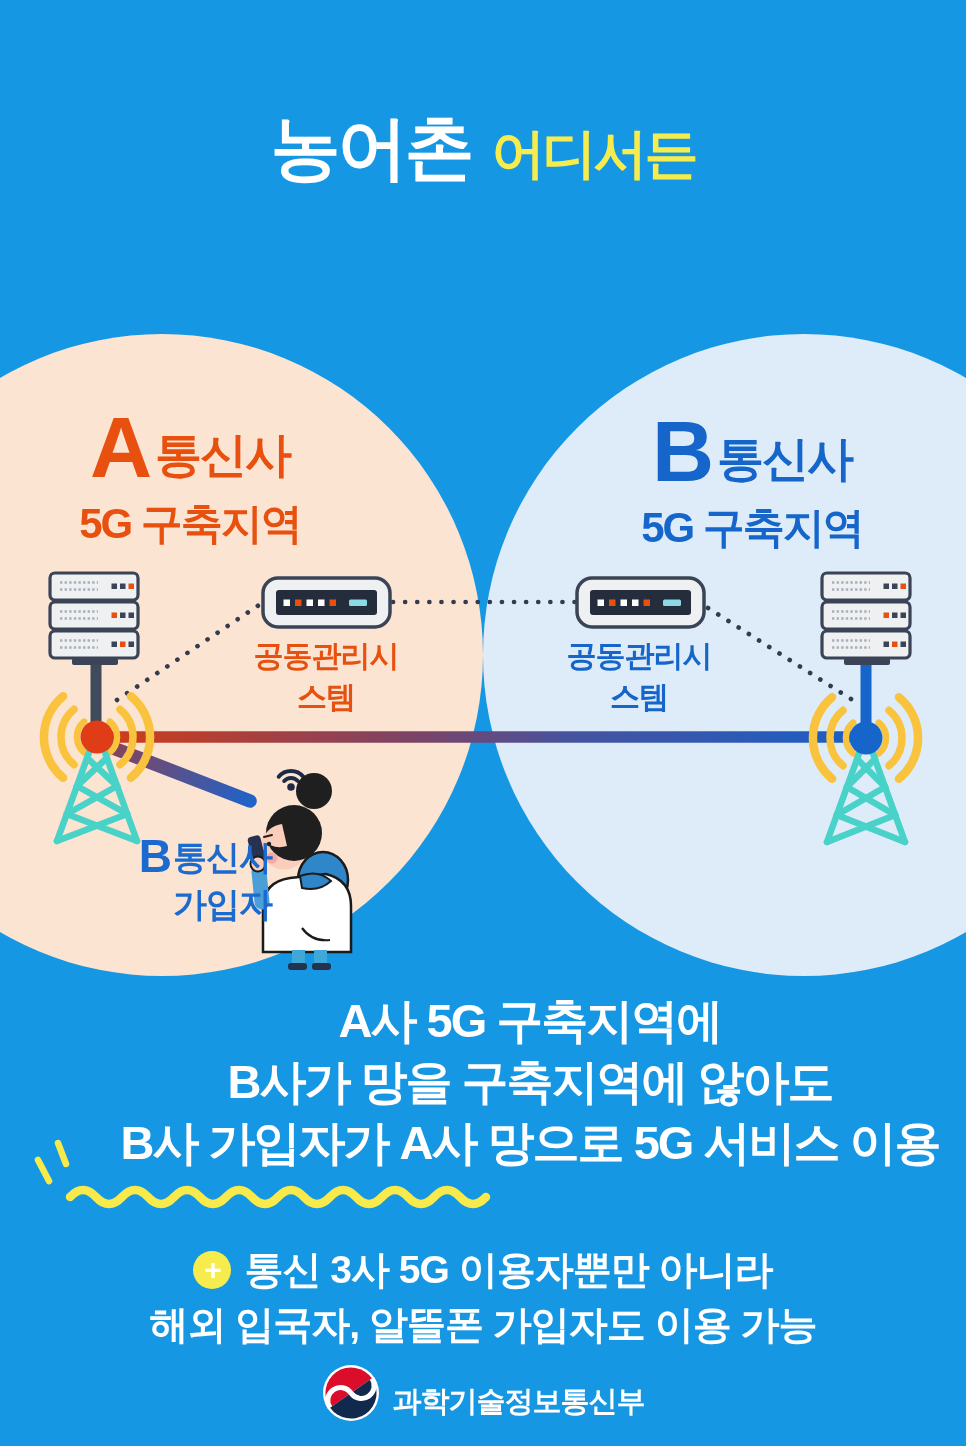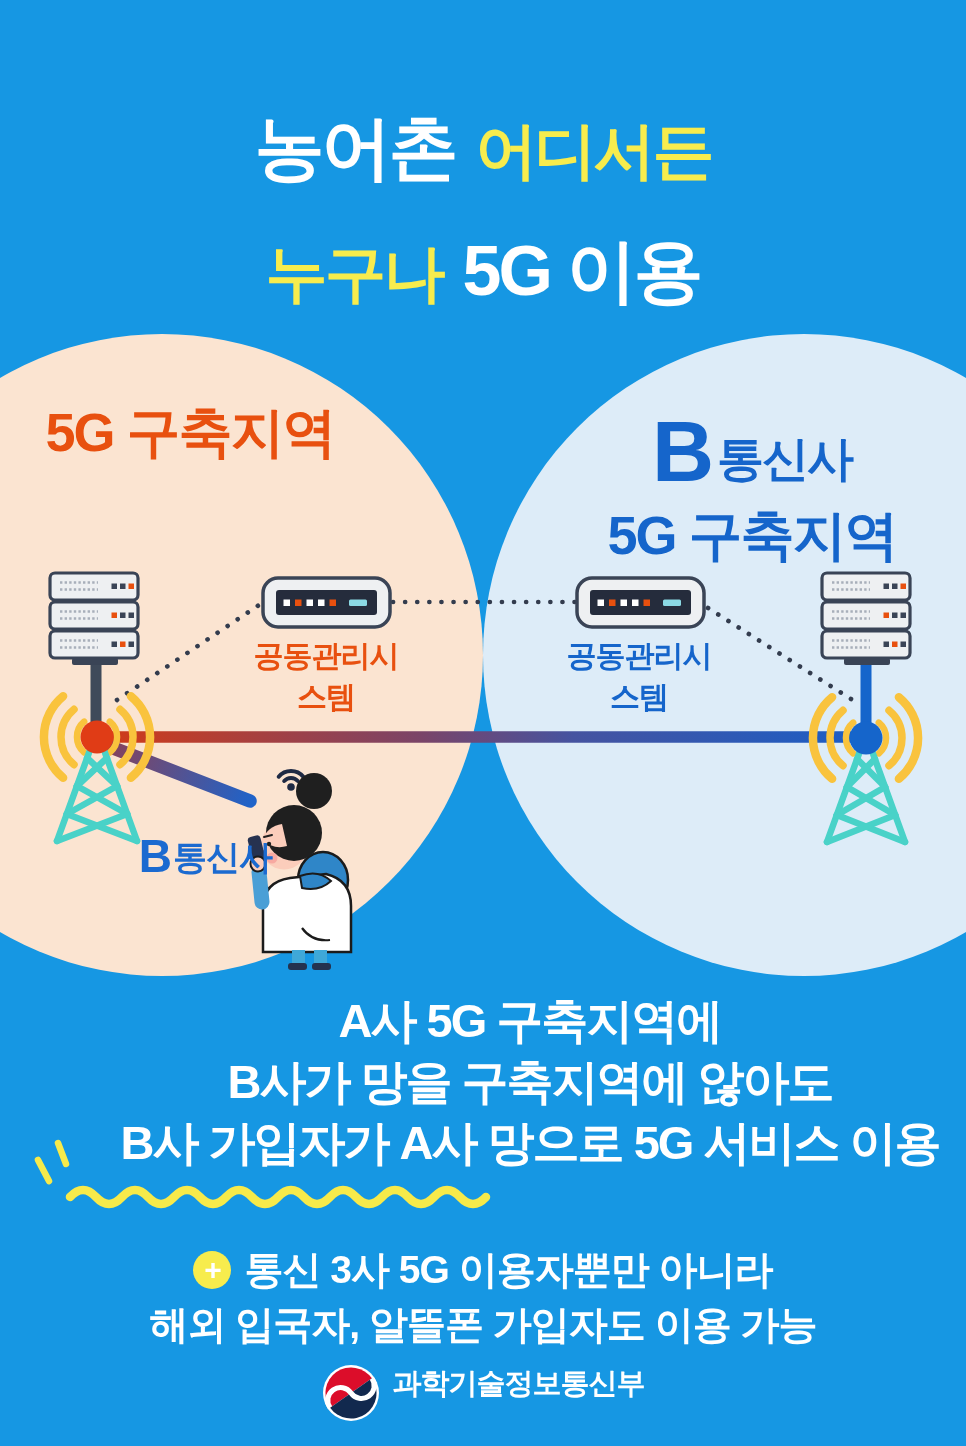--- a/index.html
+++ b/index.html
@@ -7,35 +7,35 @@
     position:relative;width:966px;height:1446px;overflow:hidden;
     background:#1697e3;
     font-family:"Liberation Sans", sans-serif;
     -webkit-font-smoothing:antialiased;
   }
   .abs{position:absolute;}
 
   
   .title{top:96px;left:0;width:966px;text-align:center;line-height:104px;letter-spacing:-3px;z-index:6;}
   .title .w{color:#ffffff;font-weight:600;font-size:70px;}
-  .title .y{color:#f7ec4d;font-weight:900;font-size:62px;}
+  .title .y{color:#f7ec4d;font-weight:900;font-size:54px;}
   .title .gap{margin-left:20px;}
 
   
   .circle{border-radius:50%;z-index:1;}
   .circle-a{left:-159px;top:334px;width:642px;height:642px;background:#fbe4d1;}
   .circle-b{left:483px;top:334px;width:642px;height:642px;background:#ddecf8;}
 
   
   .zone-head{z-index:6;text-align:center;width:310px;font-weight:800;}
   .zone-a-head{left:35px;top:398px;color:#e8500f;}
   .zone-b-head{left:597px;top:402px;color:#1565cb;}
   .zh-l1{font-size:47px;letter-spacing:-2px;}
   .zletter{font-size:86px;font-weight:900;letter-spacing:0;vertical-align:-6px;margin-right:3px;}
-  .zh-l2{font-size:54px;letter-spacing:-2px;margin-top:-1px;}
+  .zh-l2{font-size:42px;letter-spacing:-2px;margin-top:-1px;}
 
   
   .sys-label{z-index:6;width:170px;text-align:center;font-size:30px;font-weight:700;letter-spacing:-1px;}
   .sys-a{left:241px;top:636px;color:#e8500f;}
   .sys-b{left:554px;top:636px;color:#1565cb;}
 
   
   .subscriber-label{z-index:6;left:110px;top:836px;width:162px;text-align:right;color:#1b6ad0;font-weight:800;line-height:40px;letter-spacing:-1px;}
   .subscriber-label .big{font-size:46px;font-weight:900;vertical-align:-3px;margin-right:2px;}
   .subscriber-label .small{font-size:34px;}
@@ -43,39 +43,39 @@
   
   .statement{z-index:6;top:990px;left:0;width:966px;text-align:center;color:#ffffff;font-size:47px;font-weight:800;line-height:61px;letter-spacing:-2px;padding-left:47px;}
 
   
   .note{z-index:6;top:1243px;left:0;width:966px;text-align:center;color:#ffffff;font-size:39px;font-weight:600;letter-spacing:-1px;}
   .note-line1{display:flex;align-items:center;justify-content:center;gap:13px;}
   .plus{display:inline-flex;align-items:center;justify-content:center;width:38px;height:38px;border-radius:50%;background:#f7ec4d;color:#ffffff;font-size:30px;font-weight:900;line-height:38px;}
   .note-line2{margin-top:1px;}
 
   
-  .footer{z-index:6;top:1364px;left:0;width:966px;display:flex;align-items:flex-start;justify-content:center;gap:13px;color:#ffffff;font-weight:700;font-size:29px;letter-spacing:-1px;}
+  .footer{z-index:6;top:1364px;left:0;width:966px;display:flex;align-items:flex-end;justify-content:center;gap:13px;color:#ffffff;font-weight:700;font-size:29px;letter-spacing:-1px;}
 
   
   .art{position:absolute;left:0;top:0;z-index:3;pointer-events:none;}
 </style>
 </head>
 <body>
 
 <div class="poster">
 
   <div class="abs title">
     <div><span class="w">농어촌</span><span class="y gap">어디서든</span></div>
-    <div><span class="y">누구나</span><span class="w gap">5G 이용</span></div>
   </div>
 
   <div class="abs circle circle-a"></div>
   <div class="abs circle circle-b"></div>
 
   <div class="abs zone-head zone-a-head">
+    <div class="zh-l1"><span class="zletter">A</span><span>통신사</span></div>
     <div class="zh-l2">5G 구축지역</div>
   </div>
   <div class="abs zone-head zone-b-head">
     <div class="zh-l1"><span class="zletter">B</span><span>통신사</span></div>
     <div class="zh-l2">5G 구축지역</div>
   </div>
 
   <svg class="art" width="966" height="1446" viewBox="0 0 966 1446">
     <defs>
       <linearGradient id="backbone" gradientUnits="userSpaceOnUse" x1="100" y1="737" x2="864" y2="737">
@@ -255,20 +255,21 @@
       <path d="M38 1160 L49 1181" stroke-width="6.5"></path>
       <path d="M58 1143 L66 1164" stroke-width="6.5"></path>
     </g>
   </svg>
 
   <div class="abs sys-label sys-a">공동관리시스템</div>
   <div class="abs sys-label sys-b">공동관리시스템</div>
 
   <div class="abs subscriber-label">
     <div><span class="big">B</span><span class="small">통신사</span></div>
+    <div class="small">가입자</div>
   </div>
 
   <div class="abs statement">
     <div>A사 5G 구축지역에</div>
     <div>B사가 망을 구축지역에 않아도</div>
     <div>B사 가입자가 A사 망으로 5G 서비스 이용</div>
   </div>
 
   <div class="abs note">
     <div class="note-line1">

